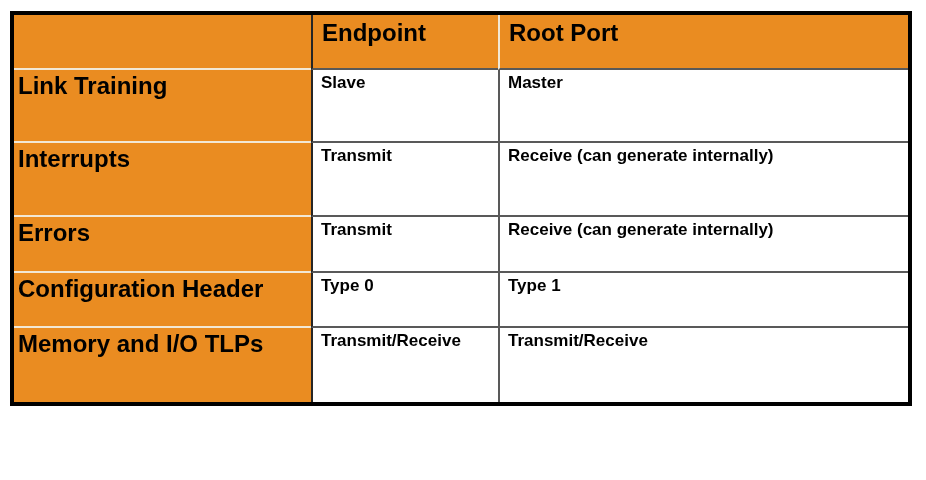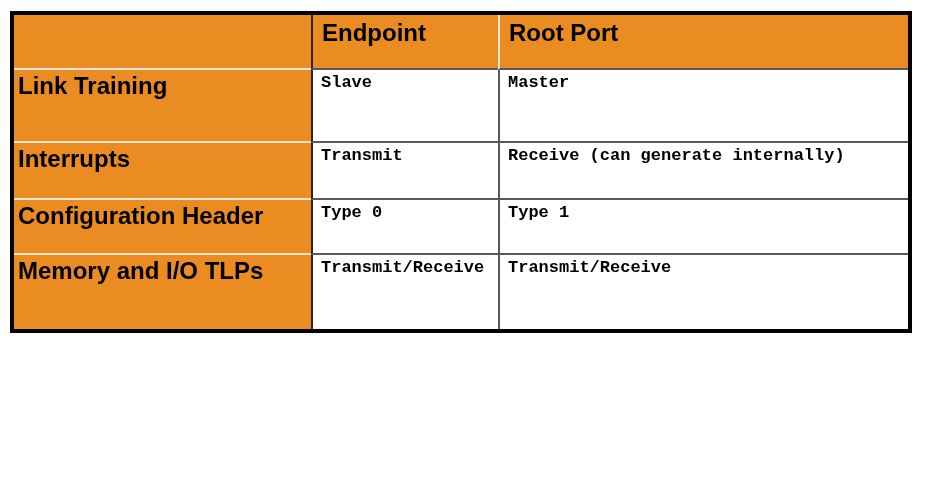--- a/index.html
+++ b/index.html
@@ -34,21 +34,21 @@
     padding: 0;
     box-sizing: border-box;
     text-align: left;
     color: #000000;
   }
 
   
   tr.hrow  { height: 55px; }
   tr.r1    { height: 73px; }
   tr.r2    { height: 67px; }
-  tr.r3    { height: 57px; }
+  tr.r3    { height: 74px; }
   tr.r4    { height: 56px; }
   tr.r5    { height: 55px; }
   tr.r6    { height: 74px; border-radius: 14px; }
 
   
   .orange { background: var(--header_bg, #EA8C21); }
 
   
   th.hcell {
     font-weight: bold;
@@ -79,21 +79,20 @@
 
   
   td.cell {
     font-weight: bold;
     font-size: 17px;
     line-height: 24px;
     padding: 1px 10px 0 8px;
     background: #ffffff;
     white-space: pre-line;
     border-bottom: 2px solid var(--dark_divider, #595959);
-    font-family: Liberation Mono, monospace;
   }
   td.ep { border-left: 2px solid var(--dark_edge, #262626); }
   td.rp { border-left: 2px solid var(--dark_divider, #595959); }
   tr.r6 td.cell { border-bottom: none; }
 
   .wm {
     position: absolute;
     top: 451px;
     right: 8px;
     font-size: 14px;
@@ -125,20 +124,25 @@
       <tr class="r1">
         <td class="rowlab orange">Link Training</td>
         <td class="cell ep">Slave</td>
         <td class="cell rp">Master</td>
       </tr>
       <tr class="r3">
         <td class="rowlab orange">Interrupts</td>
         <td class="cell ep">Transmit</td>
         <td class="cell rp">Receive (can generate internally)</td>
       </tr>
+      <tr class="r4">
+        <td class="rowlab orange">Errors</td>
+        <td class="cell ep">Transmit</td>
+        <td class="cell rp">Receive (can generate internally)</td>
+      </tr>
       <tr class="r5">
         <td class="rowlab orange">Configuration Header</td>
         <td class="cell ep">Type 0</td>
         <td class="cell rp">Type 1</td>
       </tr>
       <tr class="r6">
         <td class="rowlab orange">Memory and I/O TLPs</td>
         <td class="cell ep">Transmit/Receive</td>
         <td class="cell rp">Transmit/Receive</td>
       </tr>

